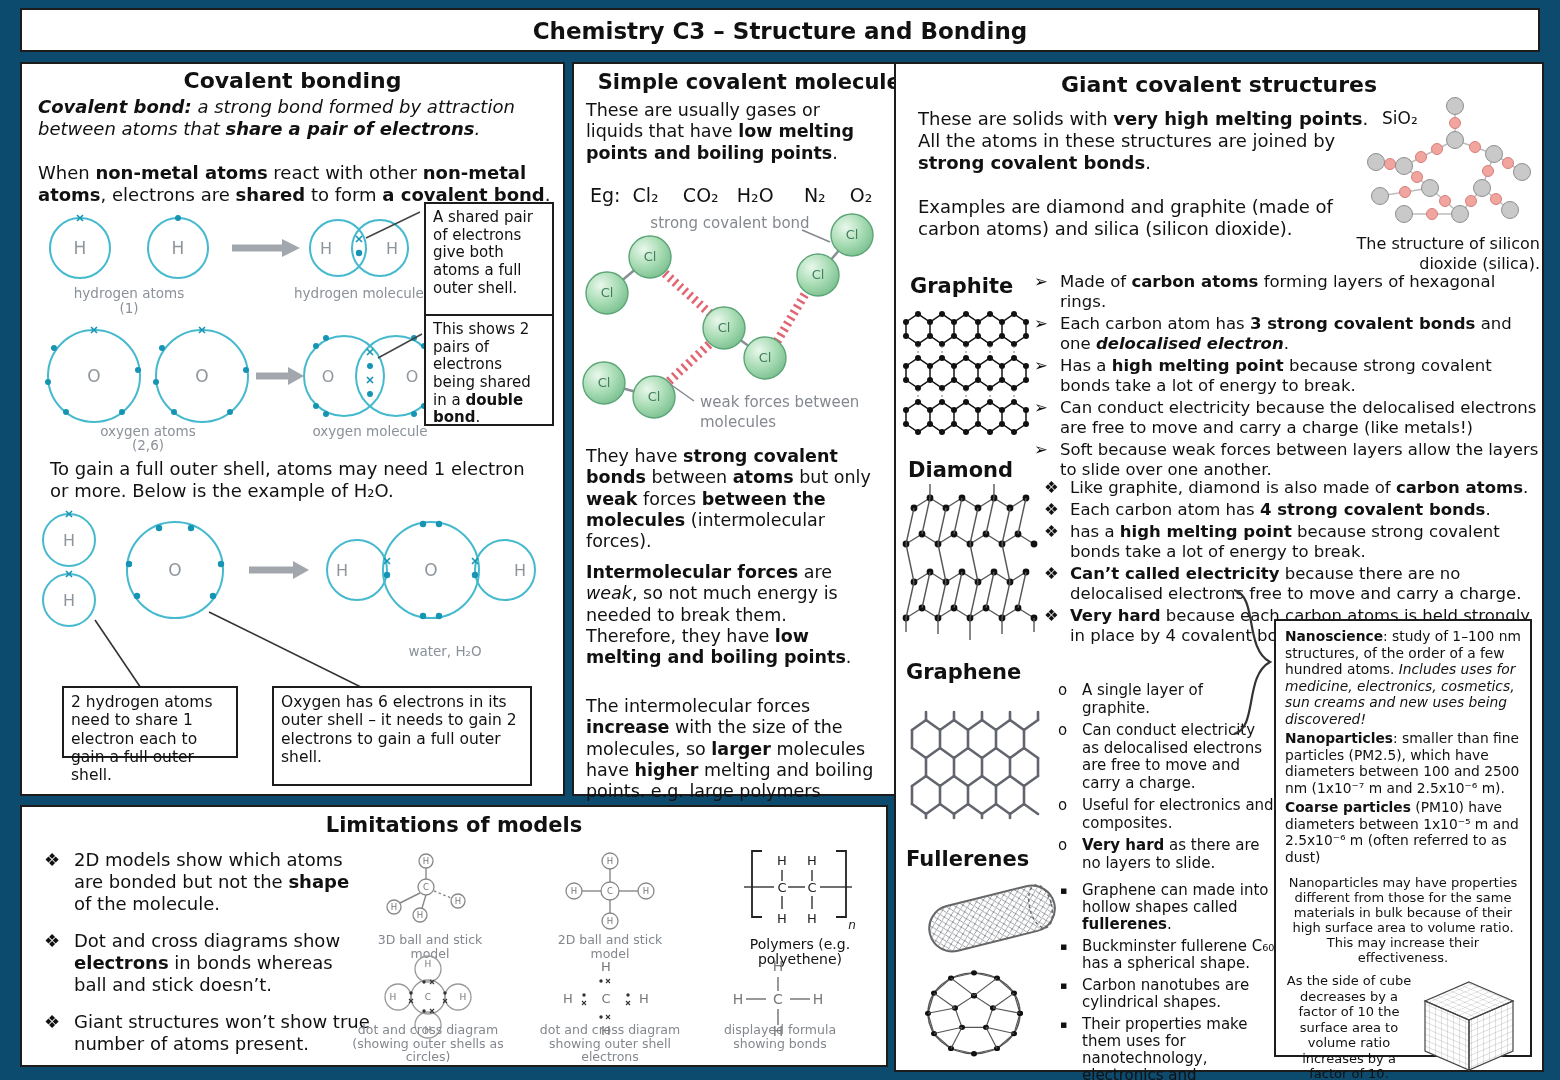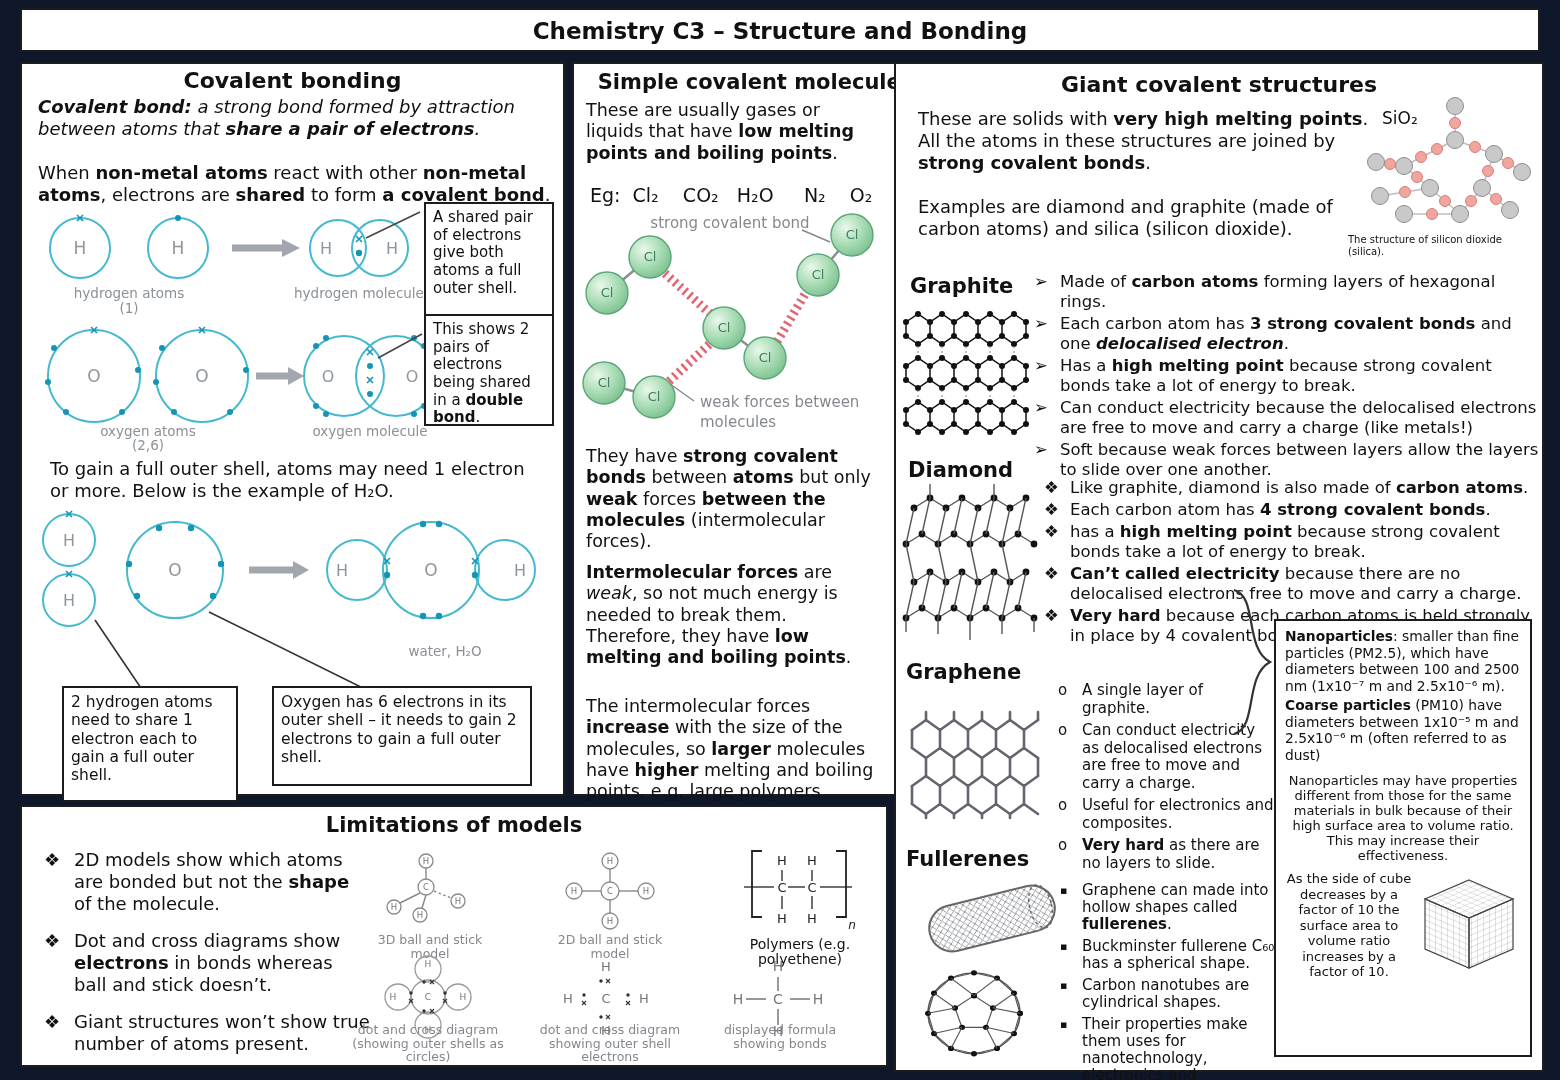--- a/index.html
+++ b/index.html
@@ -1,16 +1,16 @@
 <!DOCTYPE html>
 <html><head>
 <meta charset="utf-8">
 <style>
   html,body{margin:0;padding:0;background:#e8e8e8;}
-  #sheet{position:relative;width:1560px;height:1080px;background:#0f172a;
+  #sheet{position:relative;width:1560px;height:1080px;background:#0c4a6e;
          font-family:"DejaVu Sans","Liberation Sans",sans-serif;color:#111;}
   .box{position:absolute;border:2px solid #1c1c1c;background:#fff;box-sizing:border-box;}
   .abs{position:absolute;}
   .hd{position:absolute;left:0;width:100%;text-align:center;font-weight:bold;}
   .p{position:absolute;line-height:1.22;}
   .sub-hd{position:absolute;font-weight:bold;font-size:21px;}
   .callout{position:absolute;border:2px solid #1c1c1c;background:#fff;padding:5px 7px;
            font-size:15px;line-height:1.18;box-sizing:border-box;}
   .blist{list-style:none;margin:0;padding:0;position:absolute;}
   .blist li{display:flex;align-items:flex-start;}
@@ -145,21 +145,21 @@
       <text class="at" x="138" y="72" font-size="17">O</text>
       <text class="at" x="305" y="72" font-size="16">H</text>
       <text class="at" x="394" y="72" font-size="17">O</text>
       <text class="at" x="483" y="72" font-size="16">H</text>
       <line x1="212" y1="66" x2="256" y2="66" stroke="#a2a7ad" stroke-width="7"></line>
       <polygon points="256,57 272,66 256,75" fill="#a2a7ad"></polygon>
       <text class="dlbl" x="408" y="152" font-size="19">water, H₂O</text>
       <line x1="58" y1="116" x2="108" y2="190" stroke="#333" stroke-width="1.6"></line>
       <line x1="172" y1="108" x2="338" y2="190" stroke="#333" stroke-width="1.6"></line>
     </svg>
-    <div class="callout" style="left:40px;top:622px;width:176px;height:116px;font-size:15.5px;"><span>2 hydrogen atoms need to share 1 electron each to gain a full outer shell.</span></div>
+    <div class="callout" style="left:40px;top:622px;width:176px;height:72px;font-size:15.5px;"><span>2 hydrogen atoms need to share 1 electron each to gain a full outer shell.</span></div>
     <div class="callout" style="left:250px;top:622px;width:260px;height:100px;font-size:15.5px;"><span>Oxygen has 6 electrons in its outer shell – it needs to gain 2 electrons to gain a full outer shell.</span></div>
   </div>
 
   <div class="box" style="left:572px;top:62px;width:367px;height:734px;">
     <div class="hd" style="top:6px;font-size:21px;">Simple covalent molecules</div>
     <div class="p" style="left:12px;top:36px;width:296px;font-size:17.5px;"><span>These are usually gases or liquids that have </span><span style="font-weight: bold;">low melting points and boiling points</span><span>.</span></div>
     <div class="p pre" style="left:16px;top:120px;width:296px;font-size:19px;">Eg:  Cl₂    CO₂   H₂O     N₂    O₂</div>
 
     <svg class="abs" style="left:6px;top:140px;" width="304" height="236" viewBox="0 0 304 236">
       <defs>
@@ -256,21 +256,21 @@
           <circle cx="60" cy="94" r="8.5"></circle>
           <circle cx="112" cy="94" r="8.5"></circle>
         <circle cx="10" cy="102" r="8.5"></circle>
           <circle cx="152" cy="78" r="8.5"></circle>
           <circle cx="90" cy="120" r="8.5"></circle>
         <circle cx="140" cy="116" r="8.5"></circle>
           <circle cx="34" cy="120" r="8.5"></circle>
           <circle cx="6" cy="68" r="8.5"></circle>
       </g>
     </svg>
-    <div class="p" style="left:452px;top:170px;width:192px;font-size:10px;text-align:left;">The structure of silicon dioxide (silica).</div>
+    <div class="p" style="left:452px;top:170px;width:192px;font-size:16px;text-align:right;">The structure of silicon dioxide (silica).</div>
 
     <div class="sub-hd" style="left:14px;top:210px;">Graphite</div>
     <svg class="abs" style="left:8px;top:244px;" width="126" height="138" viewBox="0 0 126 138">
       <defs>
         <marker id="gdot" markerWidth="7" markerHeight="7" refX="3.5" refY="3.5" markerUnits="userSpaceOnUse">
           <circle cx="3.5" cy="3.5" r="3" fill="#111"></circle>
         </marker>
         <g id="gstrip" stroke="#111" stroke-width="1.5" fill="none">
           <polyline points="2,12 14,4 26,12 38,4 50,12 62,4 74,12 86,4 98,12 110,4 122,12" marker-start="url(#gdot)" marker-mid="url(#gdot)" marker-end="url(#gdot)"></polyline>
           <polyline points="2,26 14,34 26,26 38,34 50,26 62,34 74,26 86,34 98,26 110,34 122,26" marker-start="url(#gdot)" marker-mid="url(#gdot)" marker-end="url(#gdot)"></polyline>
@@ -508,20 +508,21 @@
           <span class="bul" style="width:26px;padding-left:4px;box-sizing:border-box;font-size:11px;">▪</span>
           <span><span>Their properties make them uses for nanotechnology, electronics and materials.</span></span>
         </li>
       </ul>
 
     <svg class="abs" style="left:332px;top:522px;" width="46" height="152" viewBox="0 0 46 152">
       <path d="M6,4 C30,10 16,62 42,76 C16,90 30,142 6,148" fill="none" stroke="#333" stroke-width="2.2"></path>
     </svg>
 
     <div class="box nb" style="left:378px;top:555px;width:258px;height:438px;padding:7px 9px;">
+      <p><span style="font-weight: bold;">Nanoscience</span><span>: study of 1–100 nm structures, of the order of a few hundred atoms. </span><span style="font-style: italic;">Includes uses for medicine, electronics, cosmetics, sun creams and new uses being discovered!</span></p>
       <p><span style="font-weight: bold;">Nanoparticles</span><span>: smaller than fine particles (PM2.5), which have diameters between 100 and 2500 nm (1x10⁻⁷ m and 2.5x10⁻⁶ m).</span></p>
       <p><span style="font-weight: bold;">Coarse particles</span><span> (PM10) have diameters between 1x10⁻⁵ m and 2.5x10⁻⁶ m (often referred to as dust)</span></p>
       <p style="margin-top:10px;text-align:center;font-size:13px;line-height:15px;"><span>Nanoparticles may have properties different from those for the same materials in bulk because of their high surface area to volume ratio. This may increase their effectiveness.</span></p>
       <div style="display:flex;align-items:center;margin-top:8px;">
         <p style="width:128px;text-align:center;font-size:13px;line-height:15.5px;margin:0;"><span>As the side of cube decreases by a factor of 10 the surface area to volume ratio increases by a factor of 10.</span></p>
         <svg width="104" height="102" viewBox="0 0 104 102" style="margin-left:4px;">
           <defs>
             <pattern id="patR" width="6" height="6" patternUnits="userSpaceOnUse" patternTransform="matrix(1,-0.432,0,1,0,0)">
               <path d="M0,0H6M0,0V6" stroke="#999" stroke-width="0.6" fill="none"></path>
             </pattern>

